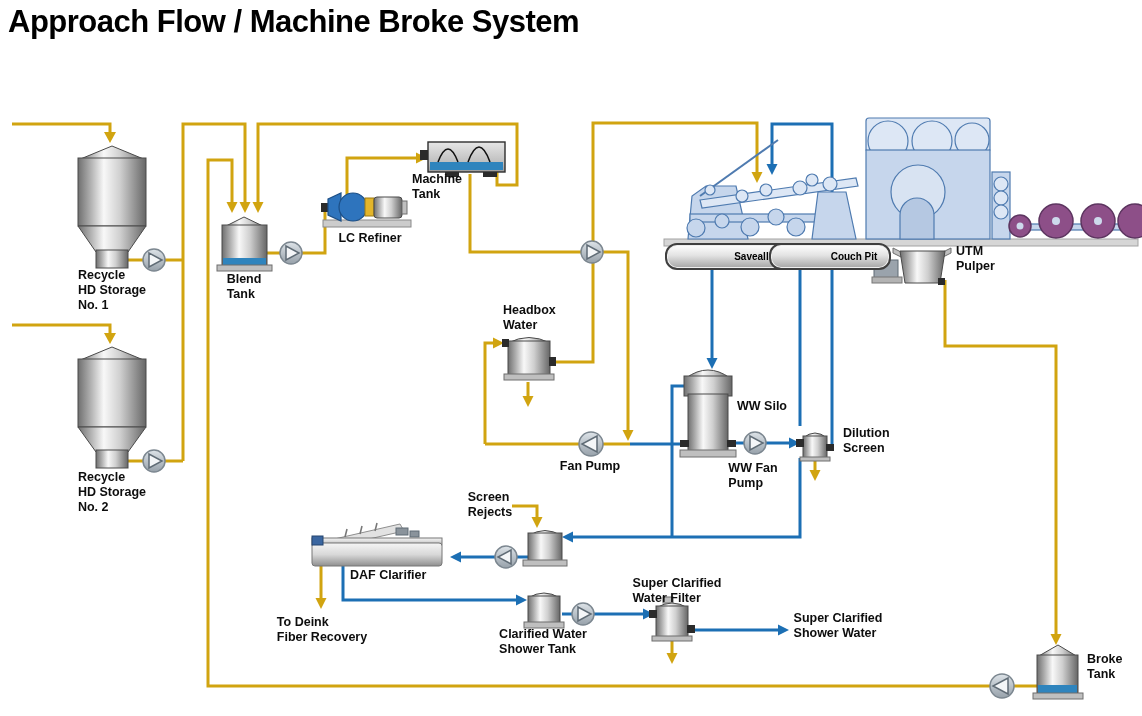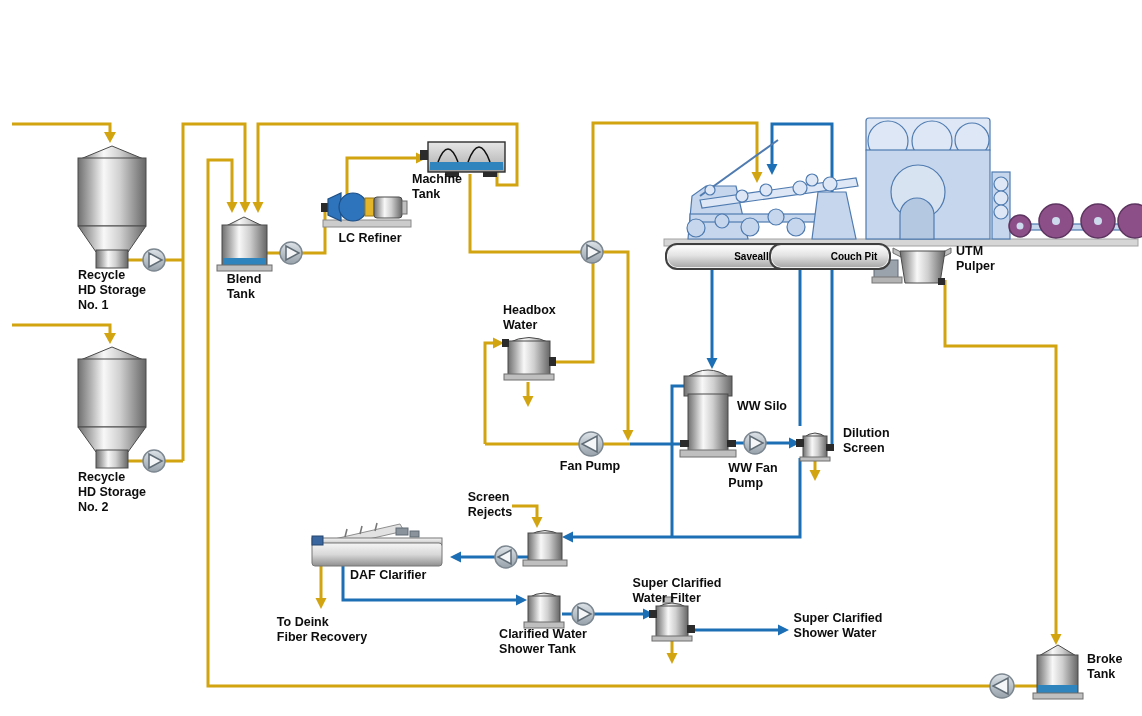--- a/index.html
+++ b/index.html
@@ -318,20 +318,21 @@
           <circle class="pc" r="11"></circle>
           <polygon class="pt" points="-5,-7 -5,7 8,0"></polygon>
         </g>
       <g transform="translate(1002,686)">
           <circle class="pc" r="12"></circle>
           <polygon class="pt" points="6,-8 6,8 -9,0"></polygon>
         </g>
     </g>
   </svg>
 
+  <div class="title">Approach Flow / Machine Broke System</div>
 
   <div class="lbl center" style="left:112px;top:268px">Recycle
 HD Storage
 No. 1</div>
   <div class="lbl center" style="left:112px;top:470px">Recycle
 HD Storage
 No. 2</div>
   <div class="lbl center" style="left:244px;top:272px">Blend
 Tank</div>
   <div class="lbl center" style="left:370px;top:231px">LC Refiner</div>

